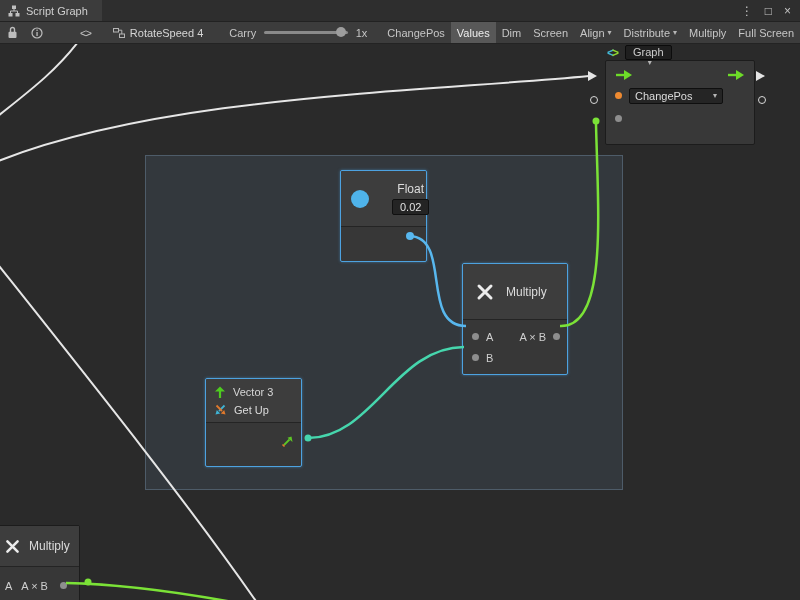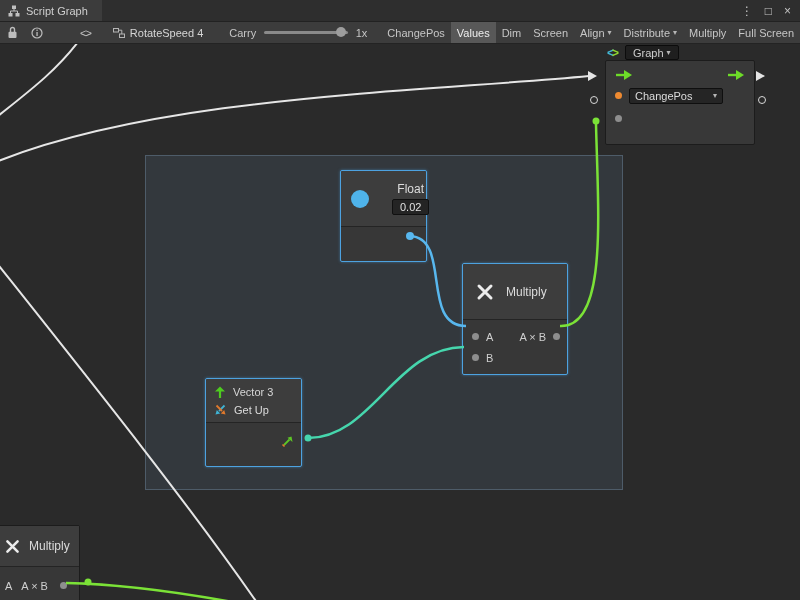--- a/index.html
+++ b/index.html
@@ -60,21 +60,21 @@
   .cp-node { background:#383838; }
   .cp-row { display:flex; align-items:center; height:23px; padding:0 9px; gap:7px; }
   .cp-row.first { justify-content:space-between; padding-top:5px; }
   .chip { display:flex; align-items:center; justify-content:space-between; background:#252525; border:1px solid #0f0f0f; border-radius:2px; height:16px; padding:0 5px; width:94px; font-size:11px; color:#dcdcdc; }
   .chip .dd-glyph { margin-left:4px; }
 
   
   .crumb { position:absolute; left:607px; top:0; height:17px; display:flex; align-items:center; gap:6px; z-index:5; font-size:11px; }
   .vs-icon { font-weight:bold; font-size:12px; letter-spacing:-2px; padding-right:2px; }
   .vs-icon .l { color:#43b9d8; } .vs-icon .g { color:#93d92f; }
-  .crumb-chip { display:flex; align-items:center; background:#1f1f1f; border:1px solid #0c0c0c; border-radius:2px; height:15px; padding:0 7px; color:#cccccc; }
+  .crumb-chip { display:flex; align-items:center; background:#1f1f1f; border:1px solid #0c0c0c; border-radius:2px; height:15px; padding:0 7px; color:#cccccc;flex-direction:column; }
 
   
   .pm-head { display:flex; align-items:center; gap:8px; height:40px; padding-left:37px; background:#3d3d3d; }
   .pm-row { display:flex; align-items:center; height:21px; margin-top:8px; padding-left:38px; font-size:11px; color:#cfcfcf; }
   .pm-row .axb { margin-left:9px; }
   .pm-row .dot { margin-left:12px; }
 
   
   .tri-r { position:absolute; width:0; height:0; border-top:5px solid transparent; border-bottom:5px solid transparent; border-left:9px solid #e4e4e4; z-index:5; }
   .ring { position:absolute; width:8px; height:8px; border:1px solid #d8d8d8; border-radius:50%; z-index:5; }

